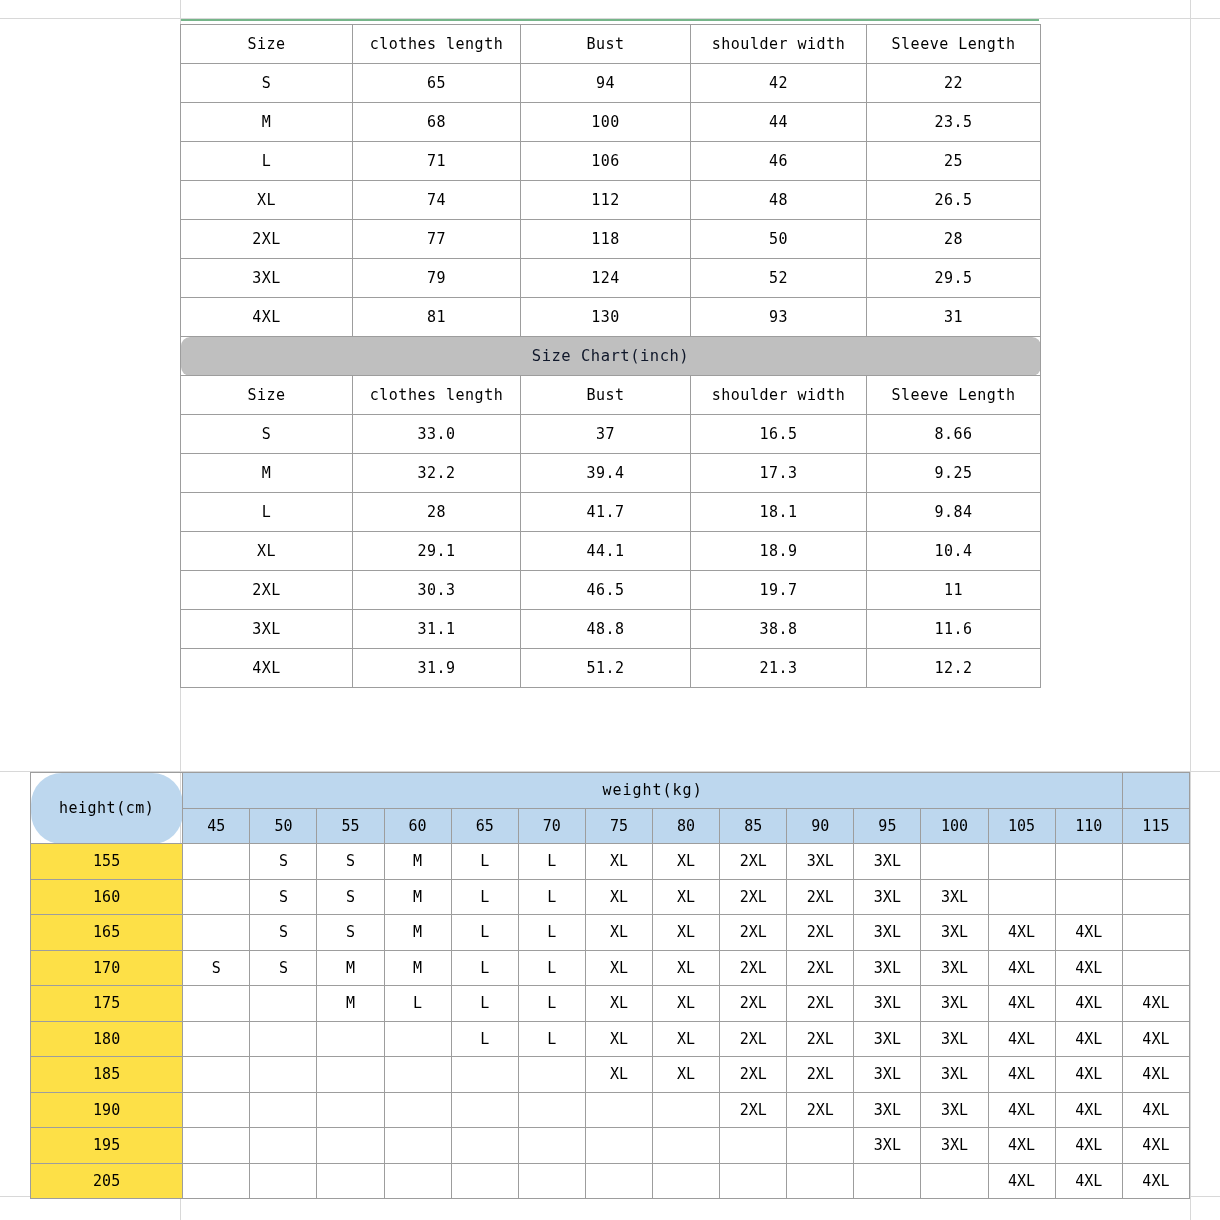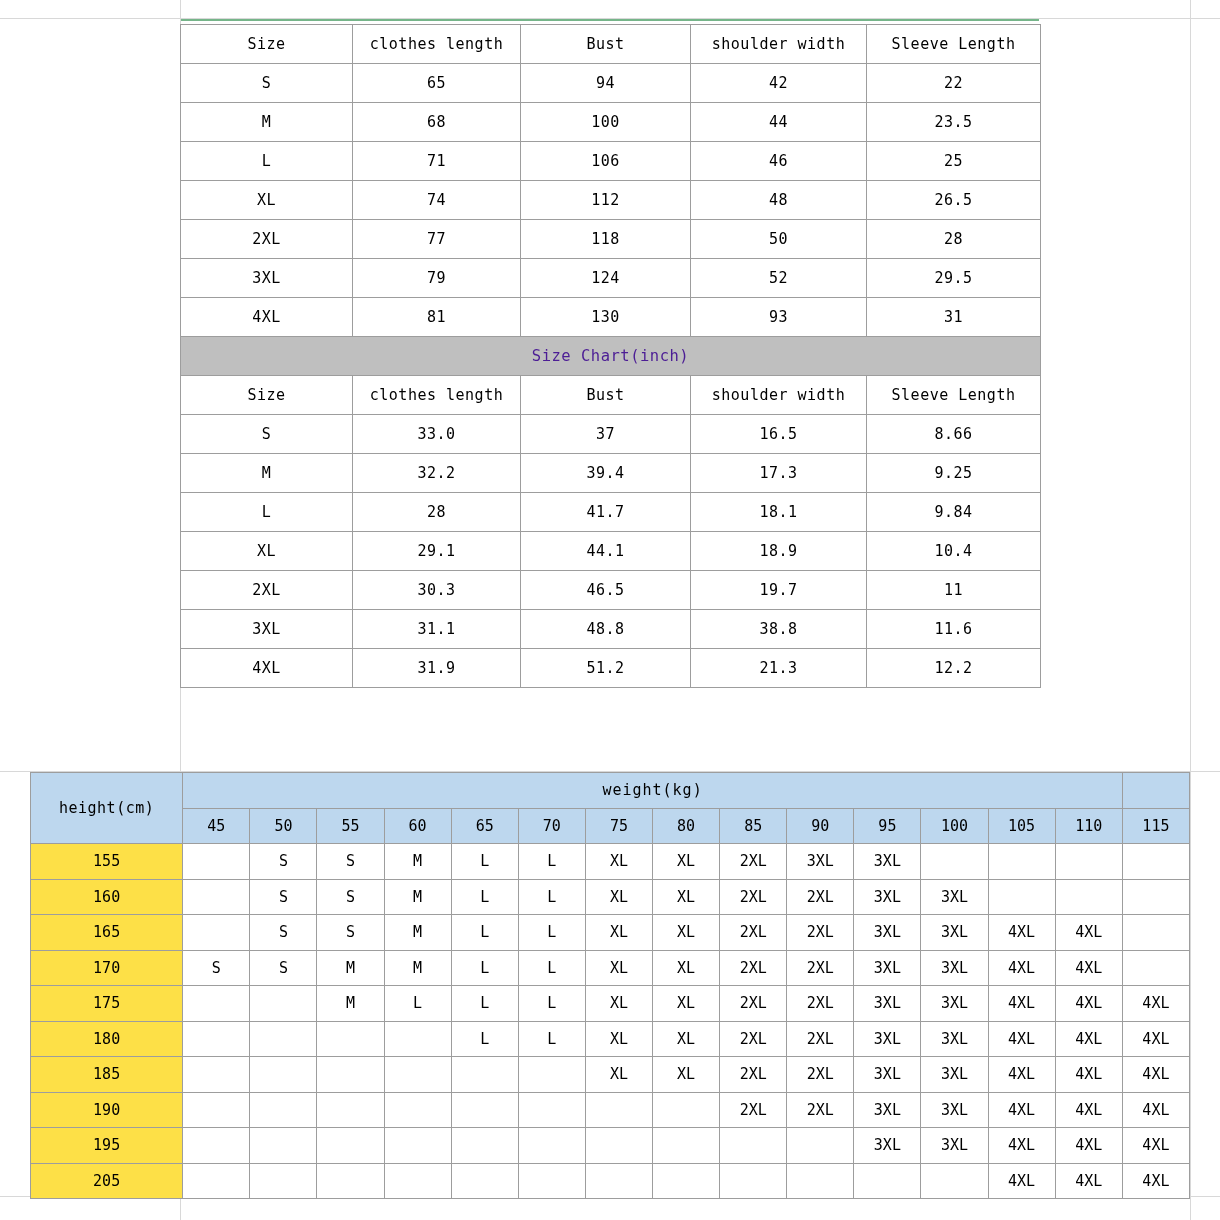--- a/index.html
+++ b/index.html
@@ -37,21 +37,21 @@
     letter-spacing: 0.5px;
   }
   td.title-cell {
     background: #bfbfbf;
     font-size: 15.5px;
     height: 30px;
     letter-spacing: 1px;
   }
   .cm-part td { color: #000; }
   .inch-part td { color: #ff0000; }
-  .inch-part td.title-cell { background: #bfbfbf; color: #4c1d95; }
+  .inch-part td.title-cell { background: #bfbfbf; color: #0f172a; border-radius: 9px; }
   
   col.c0 { width: 172px; }
   col.c1 { width: 168px; }
   col.c2 { width: 170px; }
   col.c3 { width: 176px; }
   col.c4 { width: 174px; }
 
   
   #matrix-wrap {
     position: absolute;
@@ -74,20 +74,21 @@
     color: #000;
   }
   td.hdr-blue {
     background: #fde047;
     font-weight: normal;
   }
   td.height-label {
     background: #bdd7ee;
     font-size: 15px;
     letter-spacing: 0.5px;
+    border-radius: 31px;
   }
   td.weight-title {
     background: #bdd7ee;
     height: 34px;
     letter-spacing: 1px;
   }
   td.wnum { background: #bdd7ee; }
   td.cell { background: #ffffff; }
   td.blank-right { background: #bdd7ee; border: 1px solid #9d9d9d; }
 

